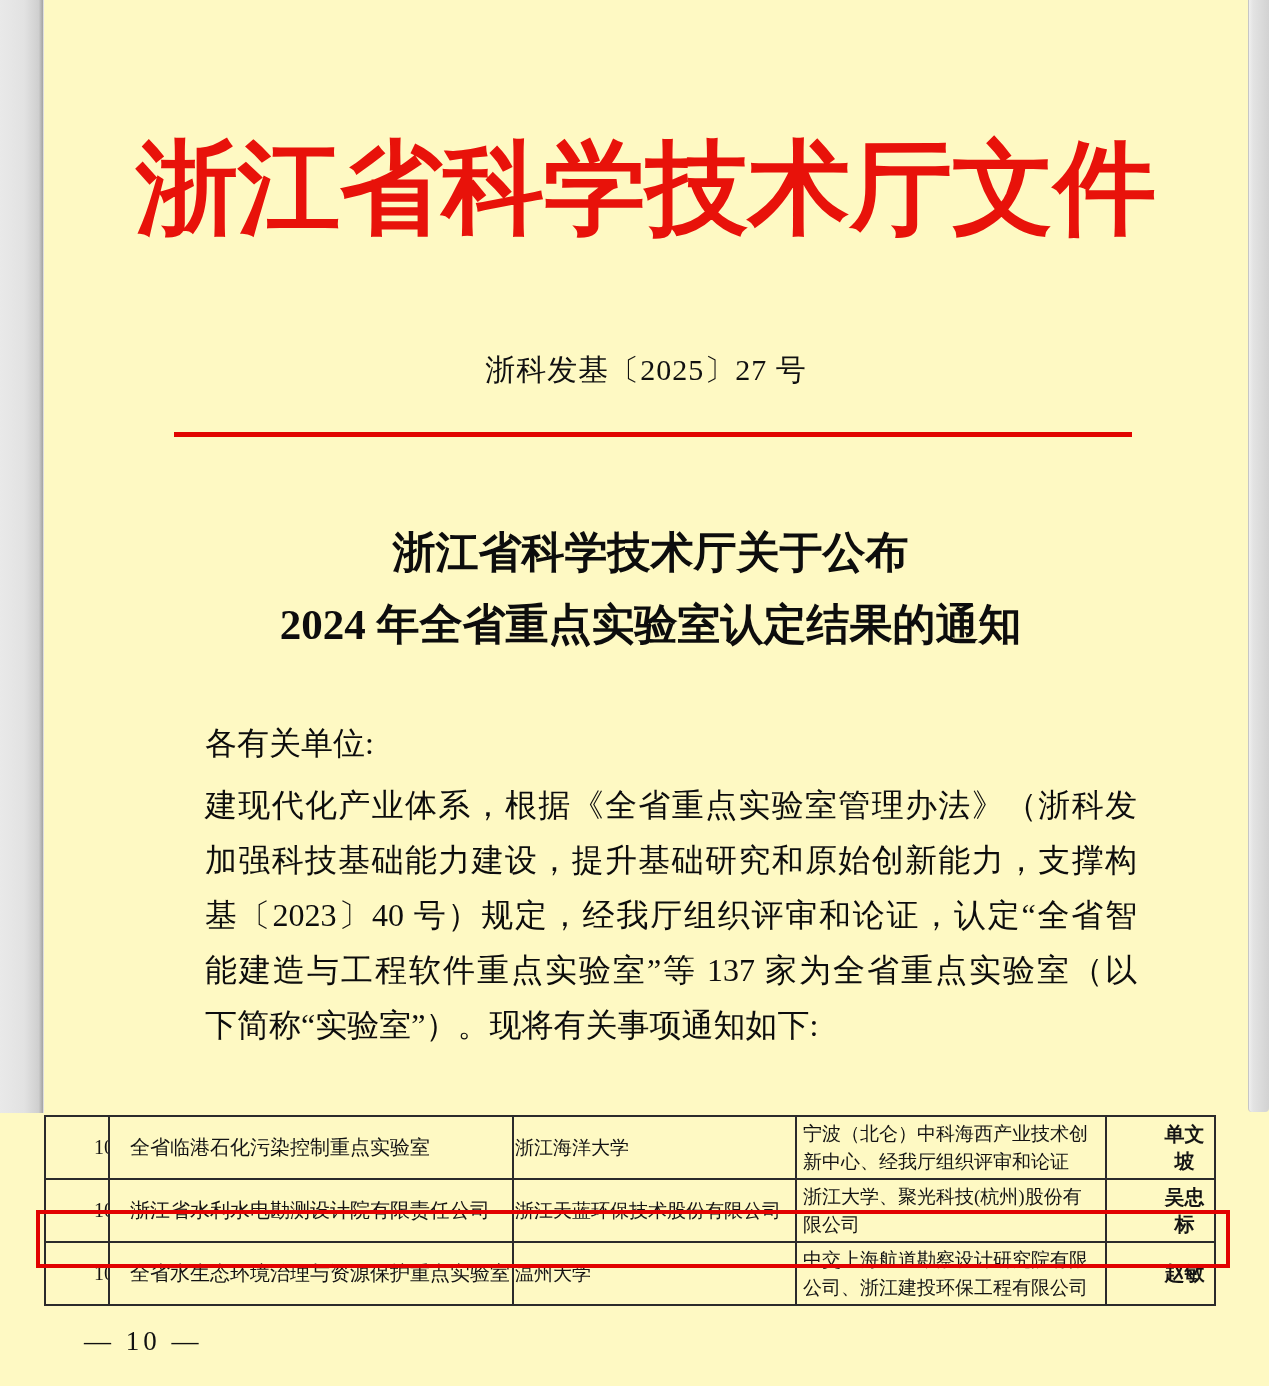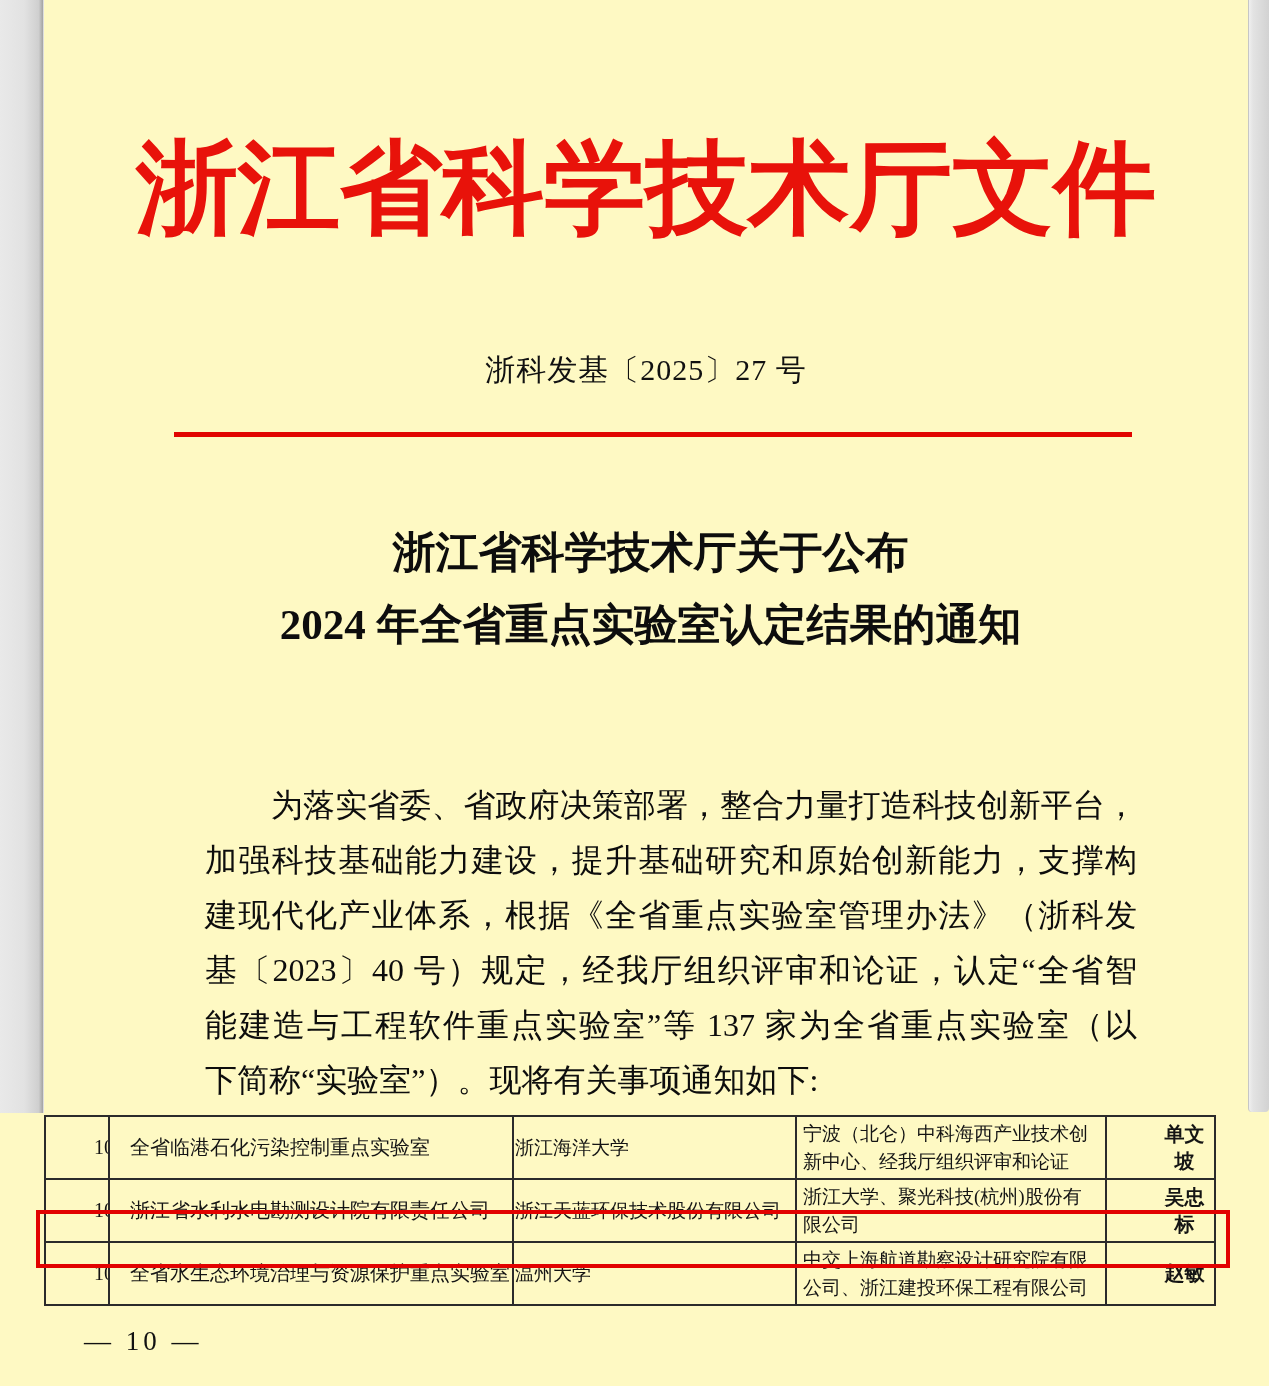--- a/index.html
+++ b/index.html
@@ -92,25 +92,25 @@
 
   <div class="agency-title">浙江省科学技术厅文件</div>
 
   <div class="doc-number">浙科发基〔2025〕27 号</div>
 
   <div class="red-rule"></div>
 
   <div class="notice-title l1">浙江省科学技术厅关于公布</div>
   <div class="notice-title l2">2024 年全省重点实验室认定结果的通知</div>
 
+  <div class="salutation">各有关单位:</div>
 
   <div class="body-text">
-    <div class="body-line first">为落实省委、省政府决策部署，整合力量打造科技创新平台，</div>
+    <div class="body-line">建现代化产业体系，根据《全省重点实验室管理办法》（浙科发</div>
     <div class="body-line">加强科技基础能力建设，提升基础研究和原始创新能力，支撑构</div>
-    <div class="body-line">建现代化产业体系，根据《全省重点实验室管理办法》（浙科发</div>
     <div class="body-line">基〔2023〕40 号）规定，经我厅组织评审和论证，认定“全省智</div>
     <div class="body-line">能建造与工程软件重点实验室”等 137 家为全省重点实验室（以</div>
     <div class="body-line last">下简称“实验室”）。现将有关事项通知如下:</div>
   </div>
 
   <table class="results-table">
     <colgroup>
       <col class="col-no">
         <col class="col-lab">
         <col class="col-inst">

